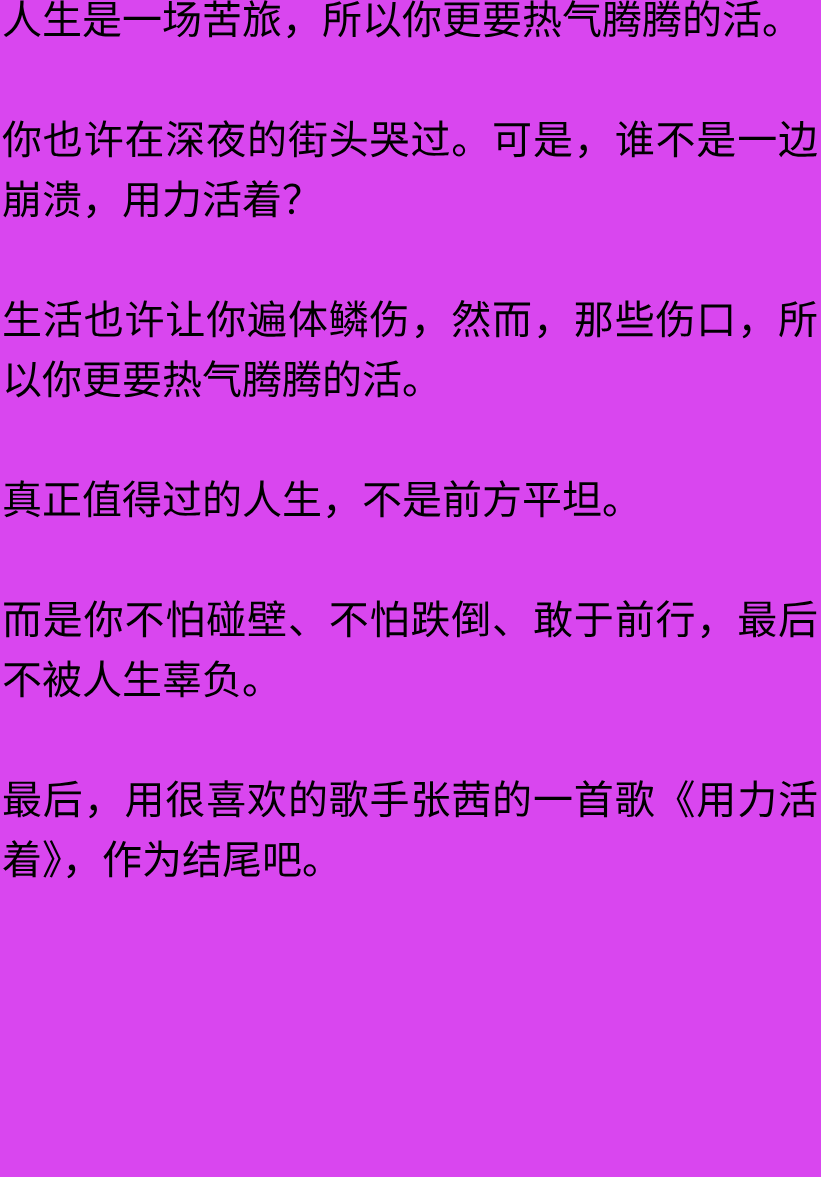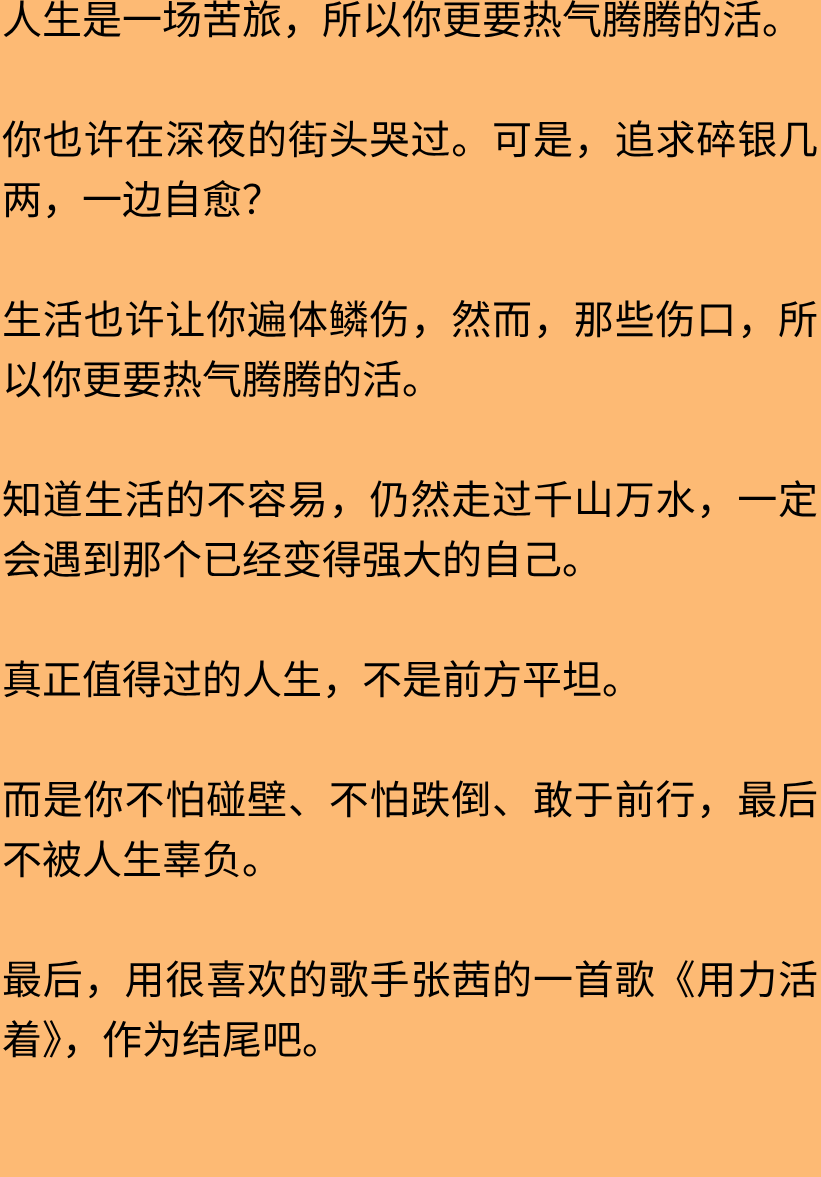--- a/index.html
+++ b/index.html
@@ -5,21 +5,21 @@
   html, body {
     margin: 0;
     padding: 0;
     background: #ffffff;
   }
   .page {
     position: relative;
     width: 821px;
     height: 1177px;
     overflow: hidden;
-    background: #fdba74;
+    background: #d946ef;
   }
   .doc {
     box-sizing: border-box;
     width: 818px;
     padding-left: 2px;
     margin-top: -10px;
     font-family: "DejaVu Serif", "Liberation Serif", serif;
     font-size: 40px;
     line-height: 60px;
     color: #000000;
@@ -31,20 +31,19 @@
   .doc p:last-child {
     margin-bottom: 0;
   }
 </style>
 </head>
 <body>
 
 <div class="page">
   <div class="doc" lang="zh-CN">
     <p>人生是一场苦旅，所以你更要热气腾腾的活。</p>
-    <p>你也许在深夜的街头哭过。可是，追求碎银几两，一边自愈？</p>
+    <p>你也许在深夜的街头哭过。可是，谁不是一边崩溃，用力活着？</p>
     <p>生活也许让你遍体鳞伤，然而，那些伤口，所以你更要热气腾腾的活。</p>
-    <p>知道生活的不容易，仍然走过千山万水，一定会遇到那个已经变得强大的自己。</p>
     <p>真正值得过的人生，不是前方平坦。</p>
     <p>而是你不怕碰壁、不怕跌倒、敢于前行，最后不被人生辜负。</p>
     <p>最后，用很喜欢的歌手张茜的一首歌《用力活着》，作为结尾吧。</p>
   </div>
 </div>
 
 </body></html>

